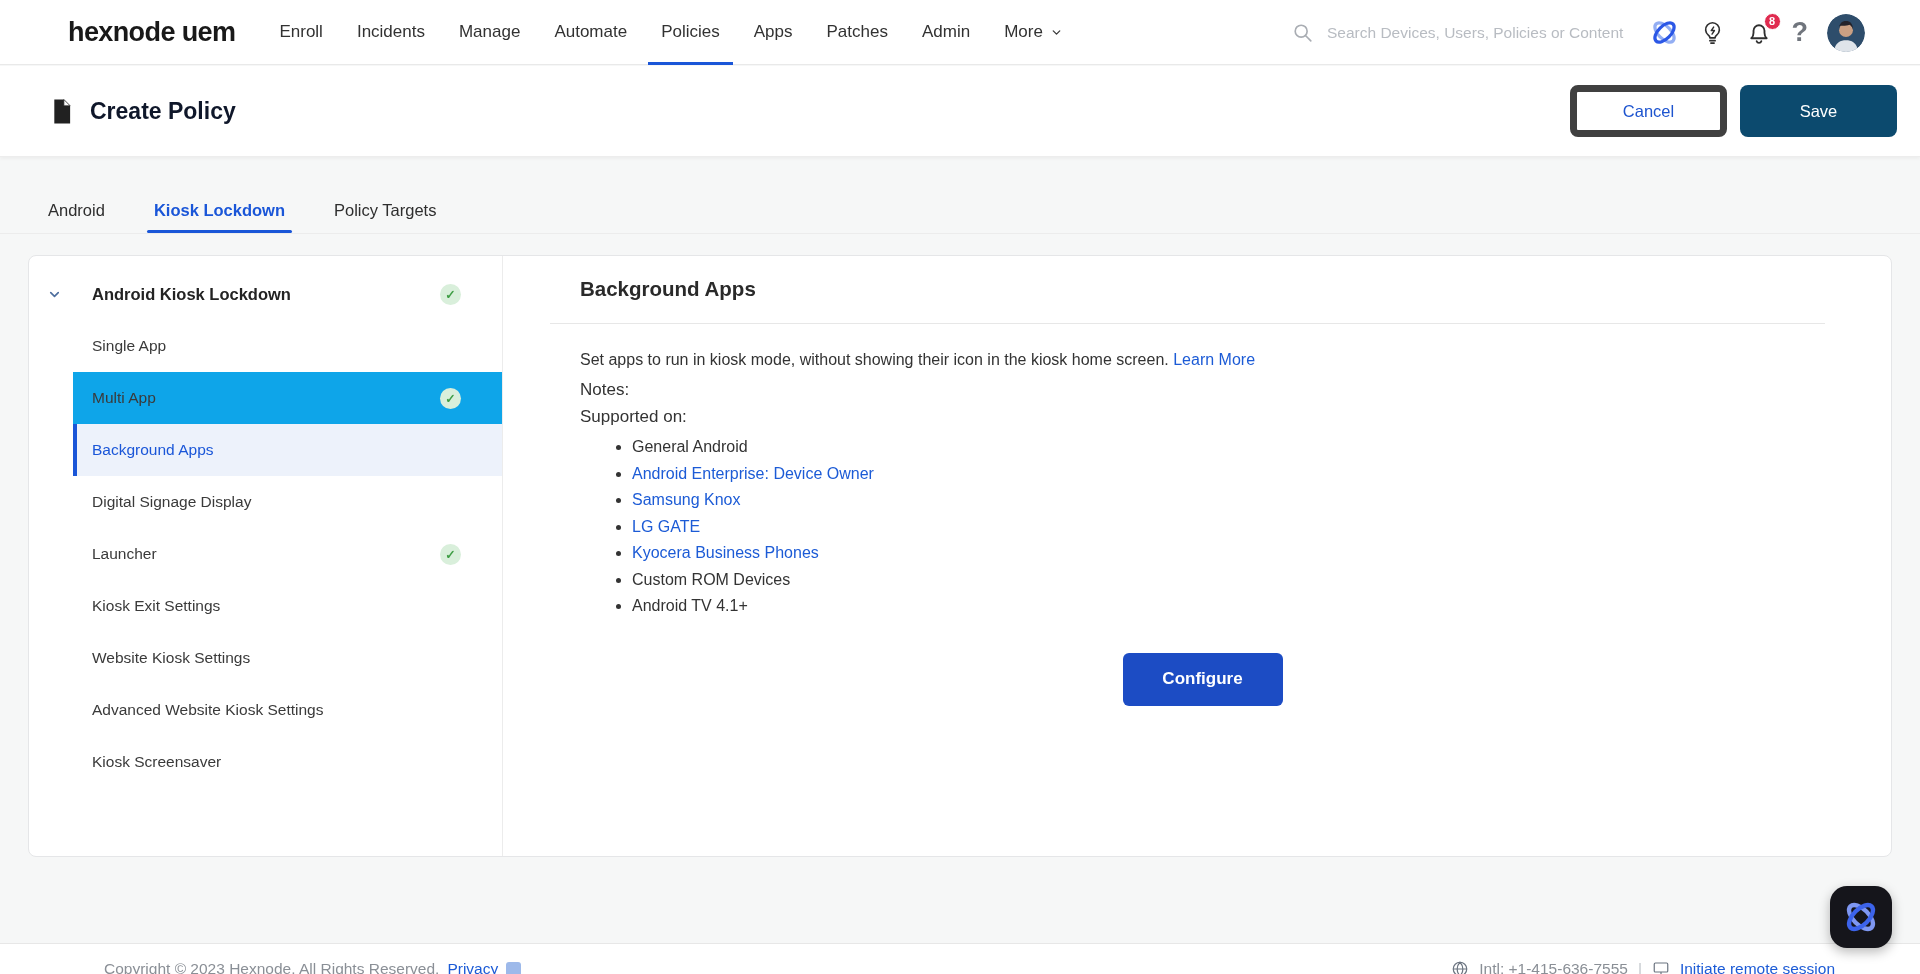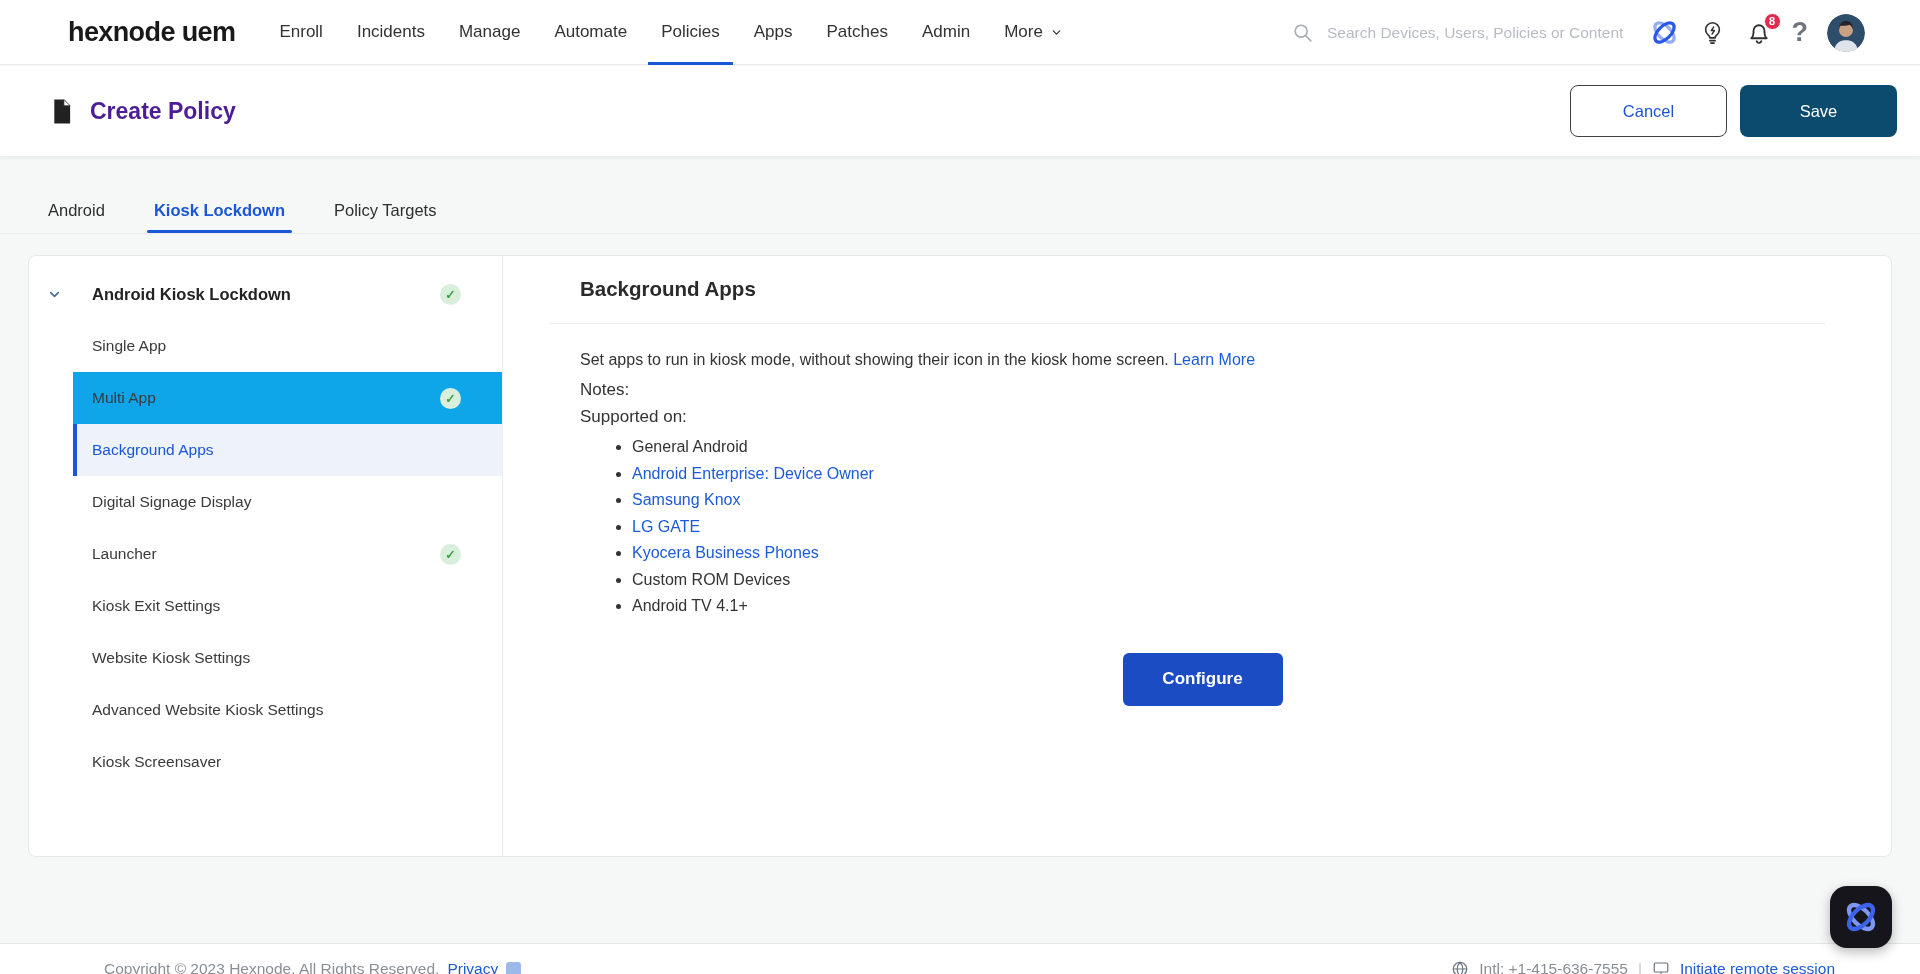--- a/index.html
+++ b/index.html
@@ -49,28 +49,28 @@
   }
   .help-glyph { font-size:27px; font-weight:700; color:#70757d; }
   .avatar { width:38px; height:38px; border-radius:50%; overflow:hidden; cursor:pointer; }
 
   
   .policy-bar {
     position:absolute; top:66px; left:0; right:0; height:91px; background:#fff;
     border-bottom:1px solid #ededed; box-shadow:0 2px 3px rgba(0,0,0,.04);
     display:flex; align-items:center; z-index:20;
   }
-  .policy-title { display:flex; align-items:center; gap:17px; margin-left:50px; font-size:23px; font-weight:600; color:#4c1d95; }
+  .policy-title { display:flex; align-items:center; gap:17px; margin-left:50px; font-size:23px; font-weight:600; color:#0f172a; }
   .bar-actions { margin-left:auto; margin-right:23px; display:flex; gap:13px; }
   .btn {
     height:52px; width:157px; border-radius:8px; font-size:16.5px;
     display:flex; align-items:center; justify-content:center; cursor:pointer;
     font-family:"Liberation Sans", sans-serif;
   }
-  .btn-cancel { background:#fff; border:1px solid #404040; color:#1d54cf; }
+  .btn-cancel { background:#fff; border:7px solid #404040; color:#1d54cf; }
   .btn-save { background:#0c4a6e; border:none; color:#fff; }
 
   
   .tabstrip {
     position:absolute; top:157px; left:0; right:0; height:77px;
     display:flex; align-items:flex-end; padding-left:48px; gap:49px;
     border-bottom:1px solid #ececec;
   }
   .tab { font-size:16.5px; color:#2e2e2e; padding-bottom:13px; position:relative; cursor:pointer; white-space:nowrap; }
   .tab.active { color:#1a56d8; font-weight:600; }

